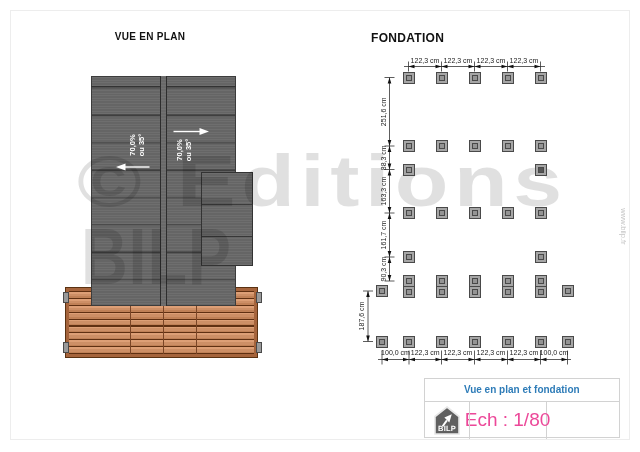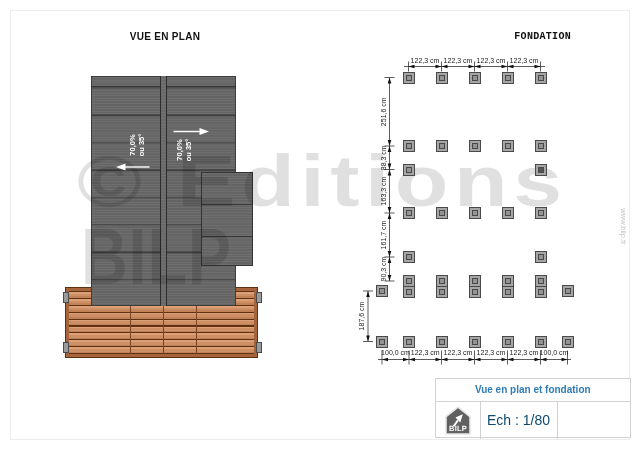--- a/index.html
+++ b/index.html
@@ -10,23 +10,23 @@
       background:#a6a6a6;border:1px solid #494949;}
   .ft::after{content:"";position:absolute;left:2px;top:2px;width:6px;height:6px;
       box-sizing:border-box;background:#949494;border:1px solid #494949;}
   .ft.dk::after{background:#555;}
 </style>
 </head>
 <body>
 
 <div class="abs" style="left:10px;top:10px;width:618px;height:428px;border:1px solid #ededed;"></div>
 
-<div class="abs" style="left:65px;top:31px;width:200px;text-align:center;font-size:10px;font-weight:bold;color:#111;letter-spacing:0.3px;">VUE EN PLAN</div>
-
-<div class="abs" style="left:371px;top:31px;width:200px;text-align:right;font-size:10px;font-weight:bold;color:#111;letter-spacing:0.3px;font-family:Liberation Mono, monospace;">FONDATION</div>
+<div class="abs" style="left:50px;top:31px;width:200px;text-align:center;font-size:10px;font-weight:bold;color:#111;letter-spacing:0.3px;">VUE EN PLAN</div>
+
+<div class="abs" style="left:371px;top:31px;width:200px;text-align:left;font-size:12px;font-weight:bold;color:#111;letter-spacing:0.3px;">FONDATION</div>
 
 <div class="abs" style="left:66px;top:288px;width:190.5px;height:68.5px;box-sizing:border-box;
      border:3px solid #a5643c;box-shadow:0 0 0 1px #5a3212;
      background:repeating-linear-gradient(to bottom,#5f3012 0 1px,#dd9f76 1px 2.8px,#cd8f66 2.8px 5.4px,#c08157 5.4px 6.9px);"></div>
 
 <div class="abs" style="left:130px;top:291px;width:1px;height:62.5px;background:#7a4526;"></div>
 
 <div class="abs" style="left:163px;top:291px;width:1px;height:62.5px;background:#7a4526;"></div>
 
 <div class="abs" style="left:196px;top:291px;width:1px;height:62.5px;background:#7a4526;"></div>
@@ -246,32 +246,32 @@
 <div class="ft" style="left:435.5px;top:335.5px;"></div>
 
 <div class="ft" style="left:468.5px;top:335.5px;"></div>
 
 <div class="ft" style="left:501.5px;top:335.5px;"></div>
 
 <div class="ft" style="left:534.5px;top:335.5px;"></div>
 
 <div class="ft" style="left:561.5px;top:335.5px;"></div>
 
-<div class="abs" style="left:435px;top:377.5px;width:195.5px;height:60.5px;box-sizing:border-box;border:1px solid #d2d2d2;background:#fff;">
+<div class="abs" style="left:424px;top:377.5px;width:195.5px;height:60.5px;box-sizing:border-box;border:1px solid #d2d2d2;background:#fff;">
 
   <div style="height:22px;line-height:22px;text-align:center;font-size:10px;font-weight:bold;color:#2e7cb8;letter-spacing:0;border-bottom:1px solid #d2d2d2;">Vue en plan et fondation</div>
   <div style="display:flex;height:37.5px;">
 
     <div style="width:43.5px;border-right:1px solid #d2d2d2;position:relative;">
 
       <svg width="28" height="30" viewBox="0 0 28 30" style="position:absolute;left:8px;top:4px;">
         <path d="M14 1 L26 10.5 L26 28 L2 28 L2 10.5 Z" fill="#606060" stroke="#e8e8e8" stroke-width="1.6"></path>
         <polygon points="18.8,8.2 11.4,11.6 16.3,16.6" fill="#fff"></polygon>
         <line x1="9.6" y1="20.3" x2="13.9" y2="14.4" stroke="#fff" stroke-width="1.9"></line>
       </svg>
 
       <div style="position:absolute;left:8px;top:22.5px;width:28px;text-align:center;font-size:7.5px;font-weight:bold;color:#fff;letter-spacing:0.2px;opacity:0.999;transform:rotate(0.3deg);">BILP</div>
     </div>
 
-    <div style="width:76px;border-right:1px solid #d2d2d2;display:flex;align-items:center;justify-content:center;font-size:14px;color:#0c4a6e;">Ech&nbsp;:&nbsp;1/80</div>
+    <div style="width:76px;border-right:1px solid #d2d2d2;display:flex;align-items:center;justify-content:center;font-size:19px;color:#ec4899;">Ech&nbsp;:&nbsp;1/80</div>
 
   </div>
 </div>
 
 </body></html>

